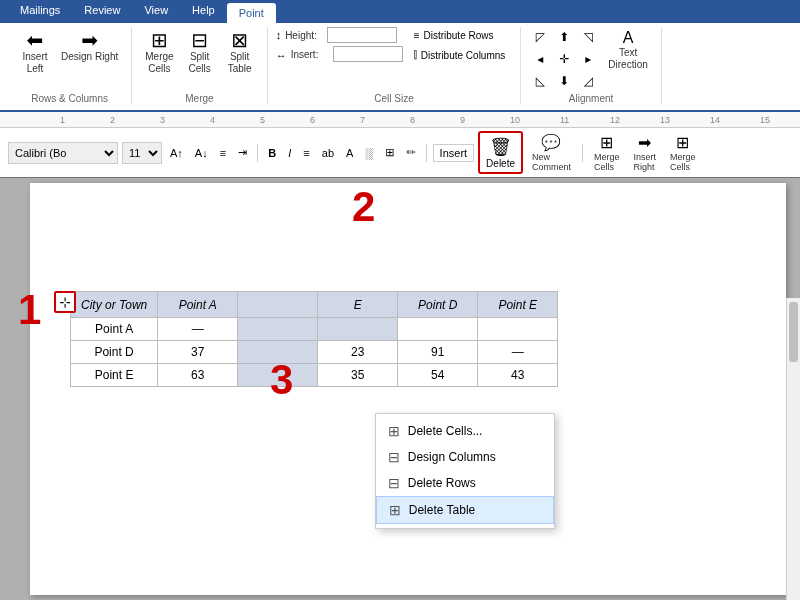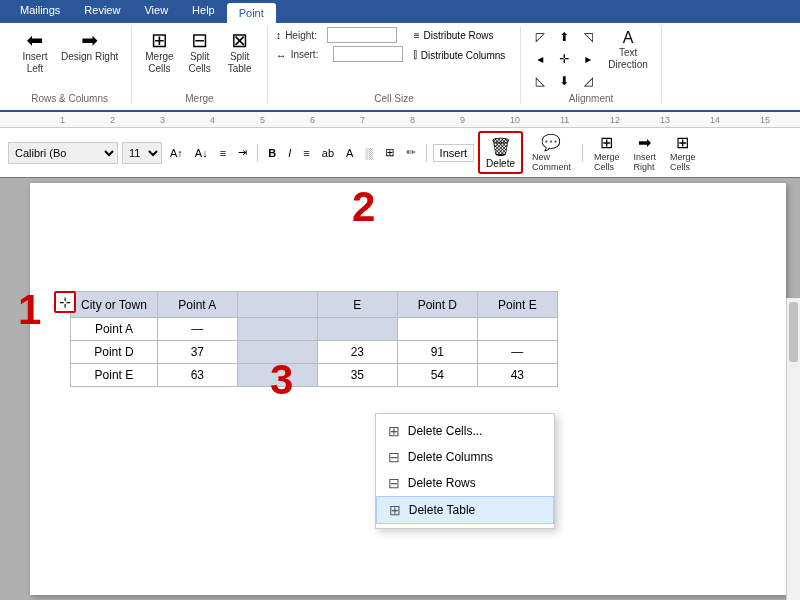--- a/index.html
+++ b/index.html
@@ -48,21 +48,21 @@
     
     .move-handle { position: absolute; left: 54px; top: 238px; width: 22px; height: 22px; border: 2px solid #cc0000; background: #fff; display: flex; align-items: center; justify-content: center; cursor: move; font-size: 14px; z-index: 10; border-radius: 2px; }
 
     
     .table-container { position: absolute; left: 68px; top: 238px; background: #fff; }
     table { border-collapse: collapse; font-size: 12px; }
     table th, table td { border: 1px solid #bbb; padding: 4px 10px; text-align: center; min-width: 80px; }
     table th { background: #d0d8e8; font-weight: normal; }
     table td { background: #fff; }
     table td.shaded { background: #d0d8e8; }
-    table tr:first-child th { height: 26px; }
+    table tr:first-child th { height: 26px; font-style: italic; }
 
     
     .dropdown-menu { position: absolute; left: 375px; top: 235px; background: #fff; border: 1px solid #ccc; box-shadow: 3px 3px 8px rgba(0,0,0,0.2); z-index: 100; width: 180px; padding: 4px 0; }
     .dropdown-item { padding: 5px 12px; font-size: 12px; cursor: pointer; display: flex; align-items: center; gap: 8px; }
     .dropdown-item.highlighted { background: #ddeeff; border: 1px solid #aaccff; }
     .dropdown-item .di-icon { font-size: 14px; color: #555; }
 
     
     .v-scrollbar { position: absolute; right: 0; top: 120px; bottom: 0; width: 14px; background: #f0f0f0; border-left: 1px solid #ccc; }
     .v-scrollbar-thumb { background: #c0c0c0; height: 60px; margin: 4px 2px; border-radius: 3px; }
@@ -293,21 +293,21 @@
 
     </div>
 
     <div class="dropdown-menu">
       <div class="dropdown-item">
         <span class="di-icon">⊞</span>
         <span>Delete Cells...</span>
       </div>
       <div class="dropdown-item">
         <span class="di-icon">⊟</span>
-        <span>Delete Columns</span>
+        <span>Design Columns</span>
       </div>
       <div class="dropdown-item">
         <span class="di-icon">⊟</span>
         <span>Delete Rows</span>
       </div>
       <div class="dropdown-item highlighted">
         <span class="di-icon">⊞</span>
         <span>Delete Table</span>
       </div>
     </div>

